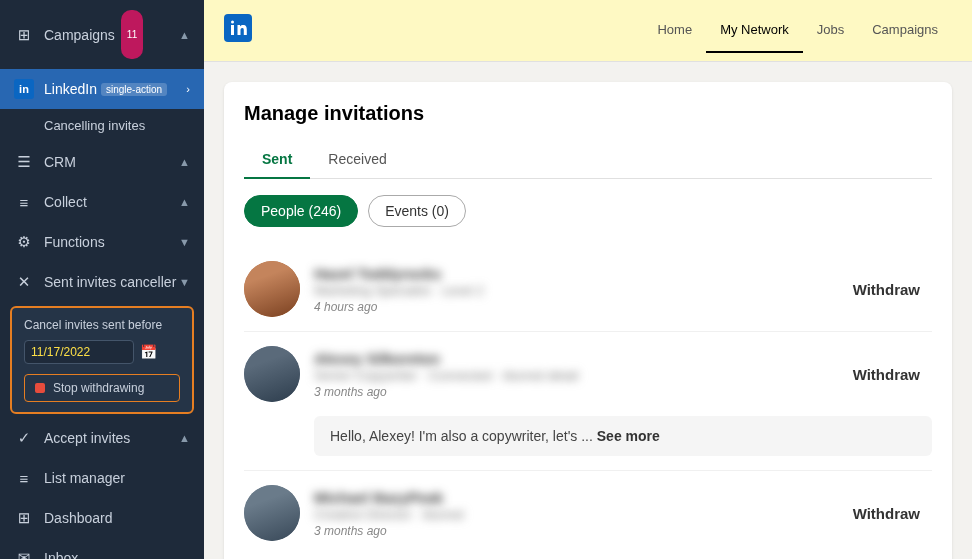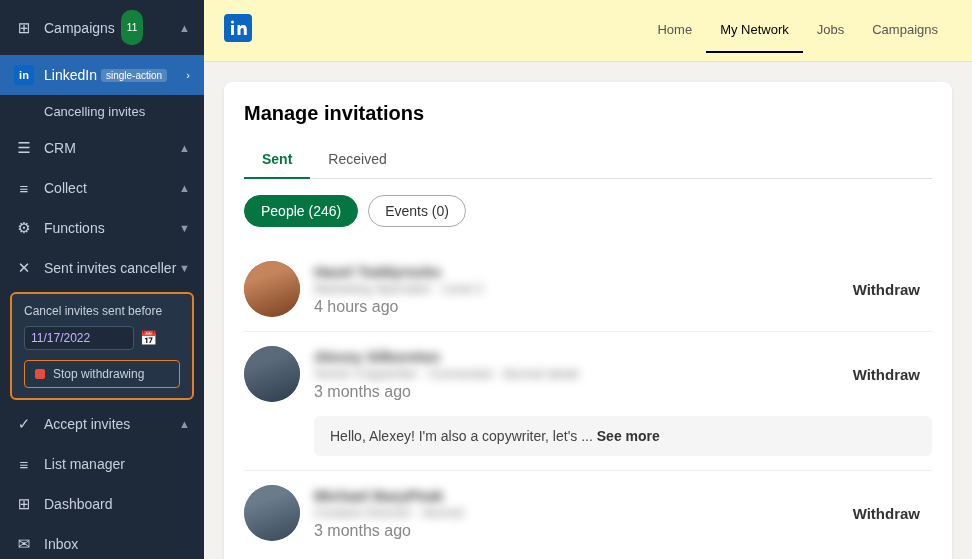--- a/index.html
+++ b/index.html
@@ -43,25 +43,25 @@
       flex-shrink: 0;
     }
 
     .sidebar-item .chevron {
       margin-left: auto;
       font-size: 11px;
       color: #8899aa;
     }
 
     .badge {
-      background: #15803d;
+      background: #be185d;
       color: #fff;
       border-radius: 10px;
       font-size: 10px;
-      padding: 12px 6px;
+      padding: 19px 6px;
       margin-left: 6px;
     }
 
     .sub-item {
       padding: 9px 14px 9px 44px;
       font-size: 13px;
       color: #c8d0dc;
       cursor: pointer;
     }
 
@@ -270,23 +270,24 @@
       user-select: none;
     }
     .invite-detail {
       font-size: 13px;
       color: #777;
       filter: blur(5px);
       user-select: none;
       margin-top: 1px;
     }
     .invite-time {
-      font-size: 16px;
+      font-size: 12px;
       color: #888;
       margin-top: 2px;
+      font-style: italic;
     }
 
     .withdraw-btn {
       font-size: 15px;
       font-weight: 600;
       color: #333;
       cursor: pointer;
       padding: 6px 12px;
       border-radius: 4px;
     }
@@ -347,21 +348,21 @@
 
   <div class="sidebar-item">
     <span class="icon">✕</span>
     <span>Sent invites canceller</span>
     <span class="chevron">▼</span>
   </div>
 
   <div class="cancel-box" style="border: 2px solid #e67e22;">
     <div class="cancel-box-label">Cancel invites sent before</div>
     <div class="date-input-row">
-      <input class="date-input" type="text" style="color: #c4b5fd; background: rgb(30, 42, 58); border: 1px solid rgb(68, 85, 106); border-radius: 4px; padding: 4px 6px; font-size: 12px; width: 110px;" value="11/17/2022">
+      <input class="date-input" type="text" style="color: #fde047; background: rgb(30, 42, 58); border: 1px solid rgb(68, 85, 106); border-radius: 4px; padding: 4px 6px; font-size: 12px; width: 110px;" value="11/17/2022">
       <span class="cal-icon">📅</span>
     </div>
     <button class="stop-btn">
       <div class="stop-btn-dot"></div>
       <span>Stop withdrawing</span>
     </button>
   </div>
 
   <div class="sidebar-item">
     <span class="icon">✓</span>

